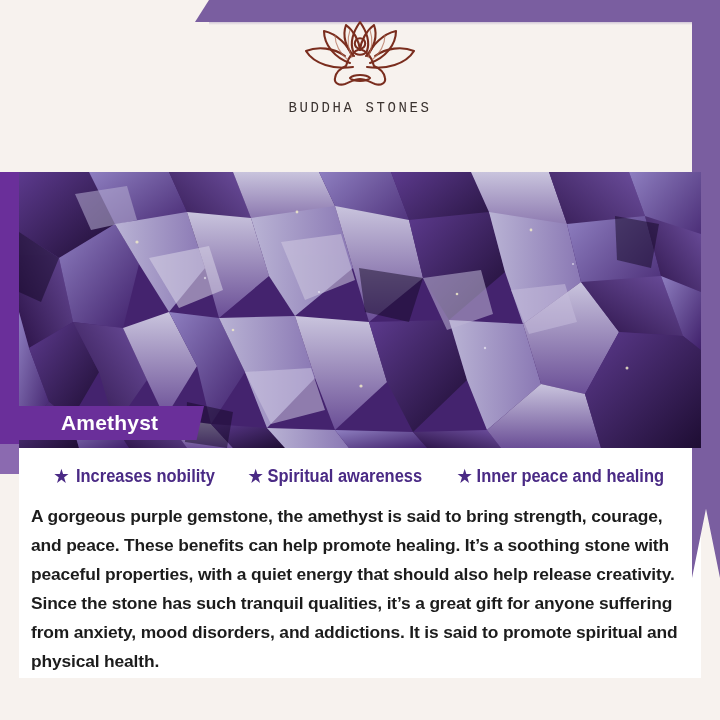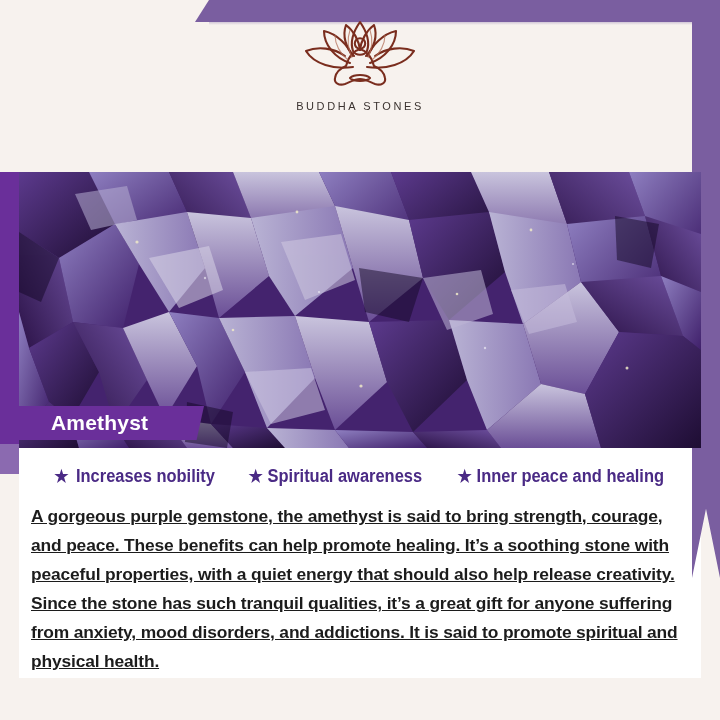--- a/index.html
+++ b/index.html
@@ -52,22 +52,22 @@
   
   .header { position:absolute; top:0; left:0; right:0; height:172px; }
 
   .logo-wrap{
     position:absolute; top:18px; left:0; right:0;
     display:flex; flex-direction:column; align-items:center;
   }
   .logo-mark{ width:140px; height:76px; display:block; }
   .brand-name{
     margin-top:6px;
-    font-family:Liberation Sans, sans-serif;
-    font-size:11px;
+    font-family:Liberation Mono, monospace;
+    font-size:14px;
     letter-spacing:2.6px;
     color:#3b3330;
     font-weight:400;
   }
 
   .title-plate{
     position:absolute;
     left:152px; top:128px;
     width:416px; height:44px;
     background:#fbf7f4;
@@ -99,21 +99,21 @@
     width:185px; height:34px;
     background:#6a2f9a;
     clip-path: polygon(0 0, 100% 0, 96% 100%, 0 100%);
     display:flex; align-items:center;
   }
   .stone-banner-label{
     color:#ffffff;
     font-family:"Liberation Sans Narrow","Liberation Sans", sans-serif;
     font-weight:bold;
     font-size:21px;
-    margin-left:32px;
+    margin-left:42px;
     letter-spacing:.2px;
     white-space:nowrap;
   }
 
   
   .benefits{
     position:absolute;
     left:0; right:0; top:466px;
     display:flex; align-items:center; justify-content:center;
     gap:23px;
@@ -140,21 +140,20 @@
   .body-copy{
     position:absolute;
     left:31px; top:502px;
     width:660px;
     font-family:"Liberation Sans", sans-serif;
     font-size:17.4px;
     line-height:29px;
     color:#1c1c1c;
     font-weight:600;
     letter-spacing:-0.15px;
-    text-decoration:underline;
   }
 
   .bottom-fill{
     position:absolute; left:0; right:0; bottom:0; height:42px;
     background:#f7f2ee;
   }
   .content-bg{
     position:absolute; left:19px; top:448px;
     width:682px; height:230px; background:#ffffff;
   }

